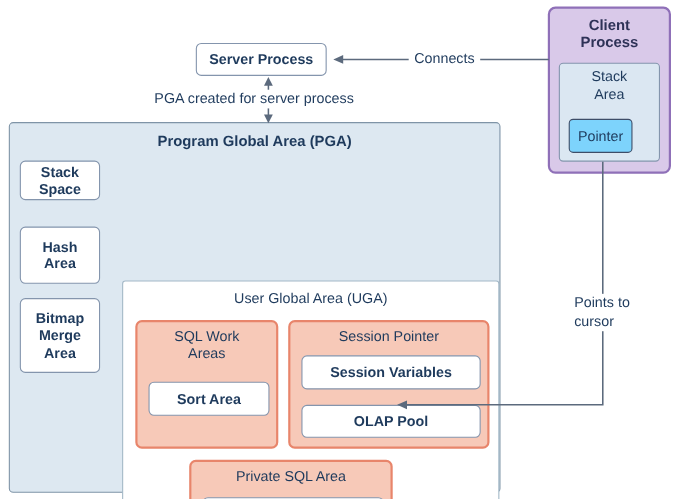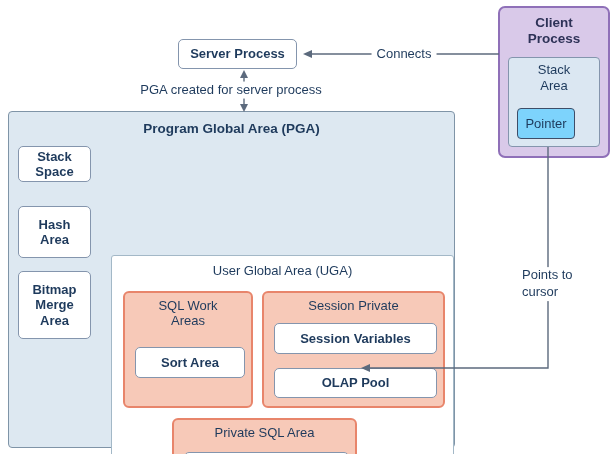--- a/index.html
+++ b/index.html
@@ -59,21 +59,21 @@
       <div id="uga-title">User Global Area (UGA)</div>
 
       <div class="box salmon-box wrap-sql" style="left:11px;top:35px;width:130px;height:117px;">
         <div class="salmon-title"><span>SQL Work Areas</span></div>
         <div class="box white-box" style="left:10px;top:54px;width:110px;height:31px;">
           <span>Sort Area</span>
         </div>
       </div>
 
       <div class="box salmon-box" style="left:150px;top:35px;width:183px;height:117px;">
-        <div class="salmon-title">Session Private</div>
+        <div class="salmon-title">Session Pointer</div>
         <div class="box white-box" style="left:10px;top:30px;width:163px;height:31px;">
           <span>Session Variables</span>
         </div>
         <div class="box white-box" style="left:10px;top:75px;width:163px;height:30px;">
           <span>OLAP Pool</span>
         </div>
       </div>
 
       <div class="box salmon-box" style="left:60px;top:162px;width:185px;height:115px;">
         <div class="salmon-title">Private SQL Area</div>

